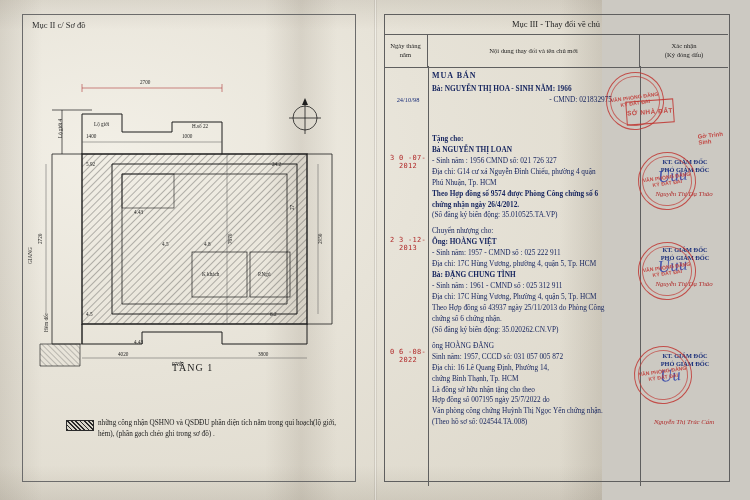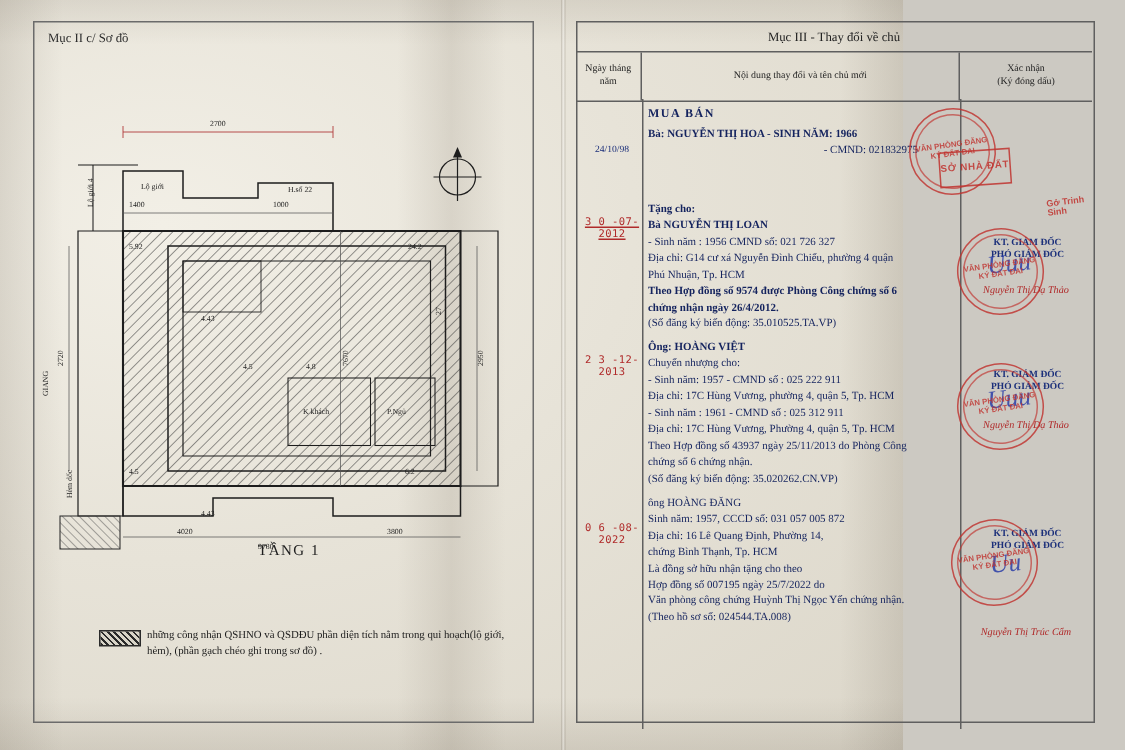--- a/index.html
+++ b/index.html
@@ -238,21 +238,21 @@
     <div class="thead">
       <div class="th th1">Ngày tháng năm</div>
       <div class="th th2">Nội dung thay đổi và tên chủ mới</div>
       <div class="th th3" style="white-space:pre-line">Xác nhận
 (Ký đóng dấu)</div>
     </div>
     <div class="vline v1"></div>
     <div class="vline v2"></div>
 
     <div class="handdate" style="top:82px;">24/10/98</div>
-    <div class="datestamp" style="top:130px;text-decoration:underline;">3 0 -07- 2012</div>
+    <div class="datestamp" style="top:140px;">3 0 -07- 2012</div>
     <div class="datestamp" style="top:222px;">2 3 -12- 2013</div>
     <div class="datestamp" style="top:334px;">0 6 -08- 2022</div>
 
     <div class="body-col">
 
       <div class="doc-head">MUA BÁN</div>
       <p class="ln bold">Bà: NGUYỄN THỊ HOA - SINH NĂM: 1966</p>
       <p class="ln" style="text-align:right;padding-right:26px;">- CMND: 021832975</p>
 
       <div style="height:28px"></div>
@@ -261,24 +261,25 @@
       <p class="ln bold">Bà NGUYỄN THỊ LOAN</p>
       <p class="ln">- Sinh năm : 1956     CMND số:  021 726 327</p>
       <p class="ln">Địa chỉ: G14 cư xá Nguyễn Đình Chiểu, phường 4 quận</p>
       <p class="ln">Phú Nhuận, Tp. HCM</p>
       <p class="ln bold">Theo Hợp đồng số 9574 được Phòng Công chứng số 6</p>
       <p class="ln bold">chứng nhận ngày 26/4/2012.</p>
       <p class="ln">(Số đăng ký biến động: 35.010525.TA.VP)</p>
 
       <div class="gap"></div>
 
+      <p class="ln">Chuyển nhượng cho:</p>
       <p class="ln bold">Ông: HOÀNG VIỆT</p>
-      <p class="ln">Chuyển nhượng cho:</p>
       <p class="ln">- Sinh năm: 1957 -  CMND số : 025 222 911</p>
       <p class="ln">Địa chỉ: 17C Hùng Vương, phường 4, quận 5, Tp. HCM</p>
+      <p class="ln bold">Bà: ĐẶNG CHUNG TÌNH</p>
       <p class="ln">- Sinh năm : 1961 - CMND số : 025 312 911</p>
       <p class="ln">Địa chỉ: 17C Hùng Vương, Phường 4, quận 5, Tp. HCM</p>
       <p class="ln">Theo Hợp đồng số 43937 ngày 25/11/2013 do Phòng Công</p>
       <p class="ln">chứng số 6 chứng nhận.</p>
       <p class="ln">(Số đăng ký biến động: 35.020262.CN.VP)</p>
 
       <div class="gap"></div>
 
       <p class="ln">ông HOÀNG ĐĂNG</p>
       <p class="ln">Sinh năm: 1957, CCCD số: 031 057 005 872</p>

